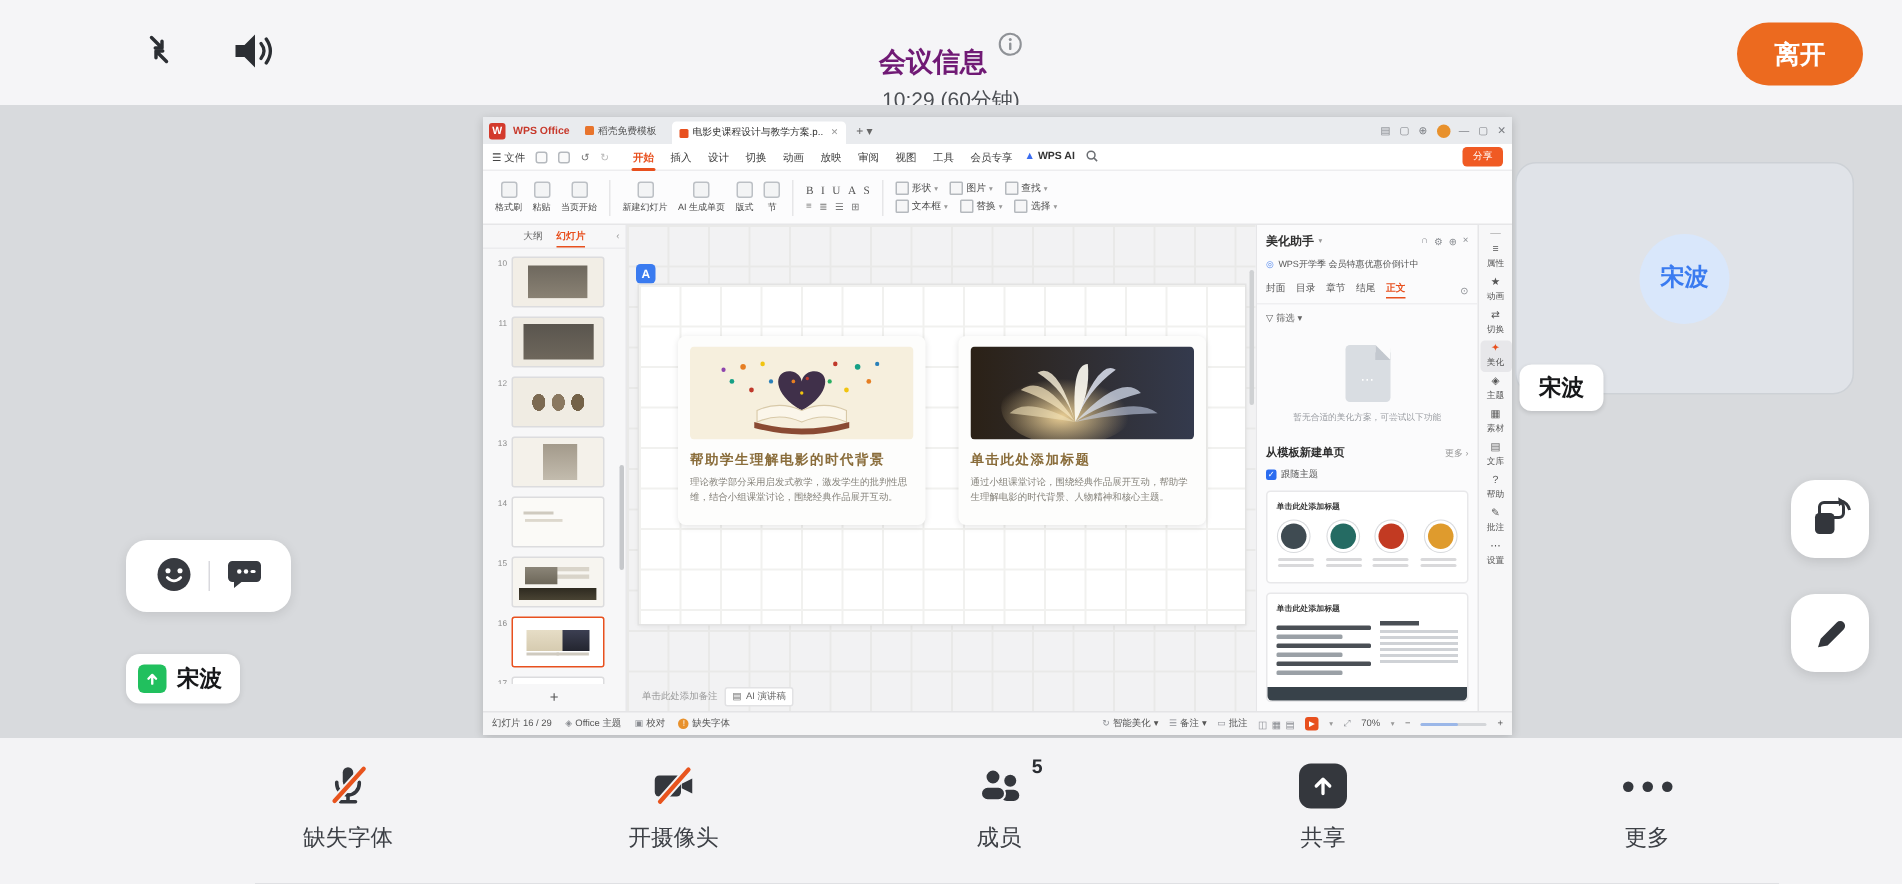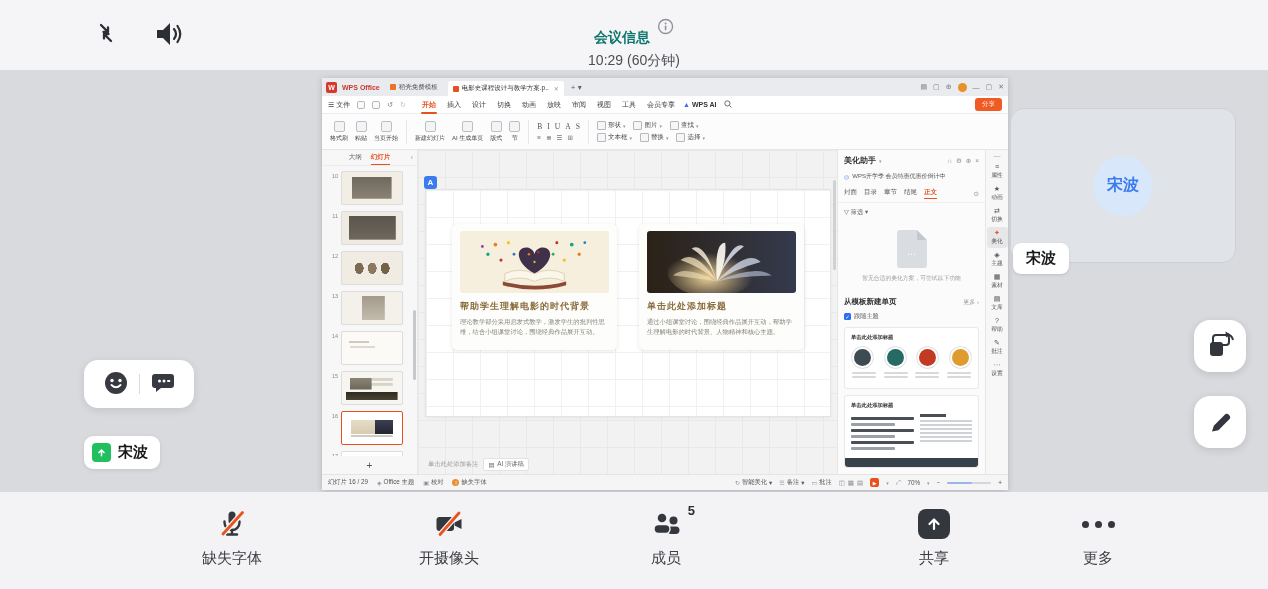--- a/index.html
+++ b/index.html
@@ -6,21 +6,21 @@
   html,body { width:1268px; height:589px; overflow:hidden; }
   body { font-family:"Liberation Sans","DejaVu Sans",sans-serif; background:#d8dadd; position:relative; }
   .app { position:absolute; inset:0; }
 
   
   .topbar { position:absolute; top:0; left:0; right:0; height:70px; background:#f5f5f7; }
   .topbar-left { position:absolute; left:92px; top:0; height:70px; display:flex; align-items:center; gap:30px; }
   .icon-btn { background:none; border:none; cursor:pointer; display:flex; align-items:center; justify-content:center; }
   .title-wrap { position:absolute; left:50%; top:10px; transform:translateX(-50%); text-align:center; }
   .title-row { display:flex; align-items:center; justify-content:center; gap:7px; }
-  .meet-title { font-size:14px; font-weight:700; color:#0f766e;margin-top:19px; }
+  .meet-title { font-size:18px; font-weight:700; color:#701a75;margin-top:19px; }
   .meet-time { font-size:14px; color:#4c4f54; margin-top:5px; }
   .leave-btn { position:absolute; right:26px; top:15px; width:84px; height:42px; border:none; border-radius:21px; background:#ec6a1f; color:#fff; font-size:17px; font-weight:700; cursor:pointer; font-family:inherit; }
 
   
   .stage { position:absolute; top:70px; left:0; right:0; height:422px; background:#d8dadd; }
 
   
   .tile { position:absolute; left:1010px; top:38px; width:226px; height:155px; background:#e0e3e8; border:1px solid #cdd1d6; border-radius:14px; cursor:pointer; }
   .avatar { position:absolute; left:50%; top:50%; transform:translate(-50%,-50%); width:60px; height:60px; border-radius:50%; background:#d9e7fb; color:#3a7bf0; font-size:16px; font-weight:700; display:flex; align-items:center; justify-content:center; }
   .tile-name { position:absolute; left:2px; bottom:-12px; background:#fff; border-radius:8px; padding:6px 13px; font-size:15px; font-weight:700; color:#17181a; box-shadow:0 1px 3px rgba(0,0,0,.12); }
@@ -212,20 +212,21 @@
         <span>
           <svg width="17" height="17" viewBox="0 0 17 17">
               <circle cx="8.5" cy="8.5" r="7" fill="none" stroke="#8f9297" stroke-width="1.4"></circle>
               <circle cx="8.5" cy="5.4" r="1" fill="#8f9297"></circle>
               <rect x="7.7" y="7.4" width="1.6" height="5" rx="0.8" fill="#8f9297"></rect>
             </svg>
         </span>
       </div>
       <div class="meet-time">10:29 (60分钟)</div>
     </div>
+    <button class="leave-btn">离开</button>
   </header>
 
   <main class="stage">
 
     <section class="wps">
 
       <div class="wps-tabbar">
         <span class="wps-logo">W</span>
         <span class="wps-appname">WPS Office</span>
         <span class="wtab">
@@ -745,21 +746,21 @@
         <svg width="34" height="34" viewBox="0 0 34 34">
           <circle cx="24.5" cy="13.5" r="4" fill="#34373d"></circle>
           <rect x="18.5" y="19.5" width="12" height="7.5" rx="3.7" fill="#34373d"></rect>
           <circle cx="13" cy="11" r="5" fill="#34373d" stroke="#f3f3f5" stroke-width="1.4"></circle>
           <rect x="5" y="17.5" width="16" height="9" rx="4.4" fill="#34373d" stroke="#f3f3f5" stroke-width="1.4"></rect>
         </svg>
         <span class="tb-badge">5</span>
       </span>
       <span class="tb-label">成员</span>
     </button>
-    <button class="tb-item" style="left:934px">
+    <button class="tb-item" style="left:882px">
       <span class="tb-ic">
         <span class="share-box">
           <svg width="20" height="20" viewBox="0 0 20 20">
               <path d="M10 15 V6 M5.5 10 L10 5.5 L14.5 10" stroke="#fff" stroke-width="2.2" fill="none" stroke-linecap="round" stroke-linejoin="round"></path>
             </svg>
         </span>
       </span>
       <span class="tb-label">共享</span>
     </button>
     <button class="tb-item" style="left:1098px">

